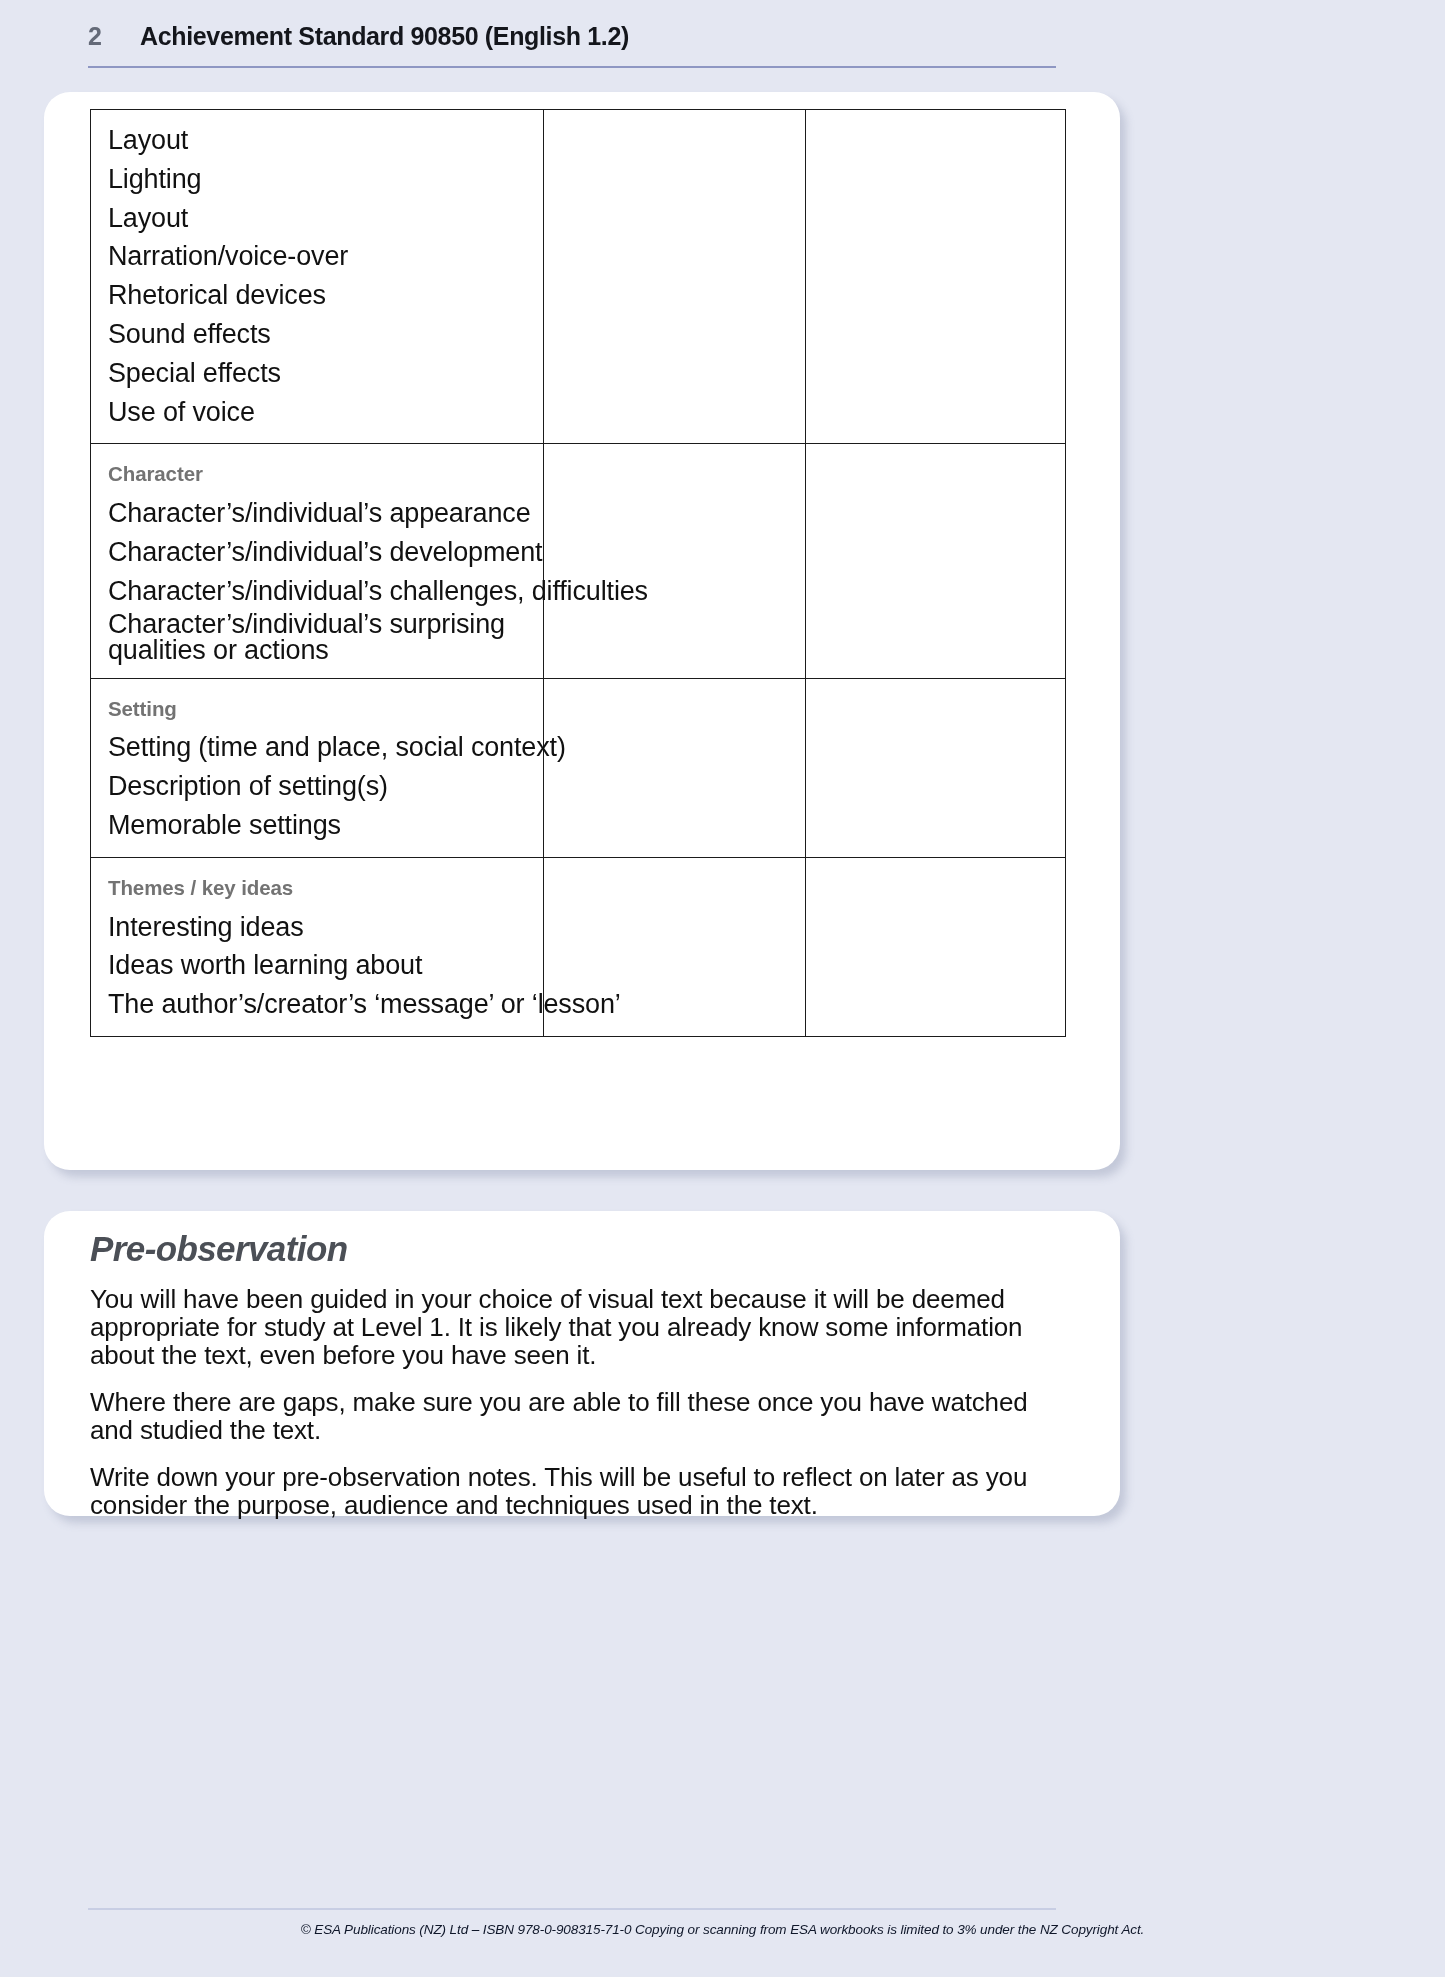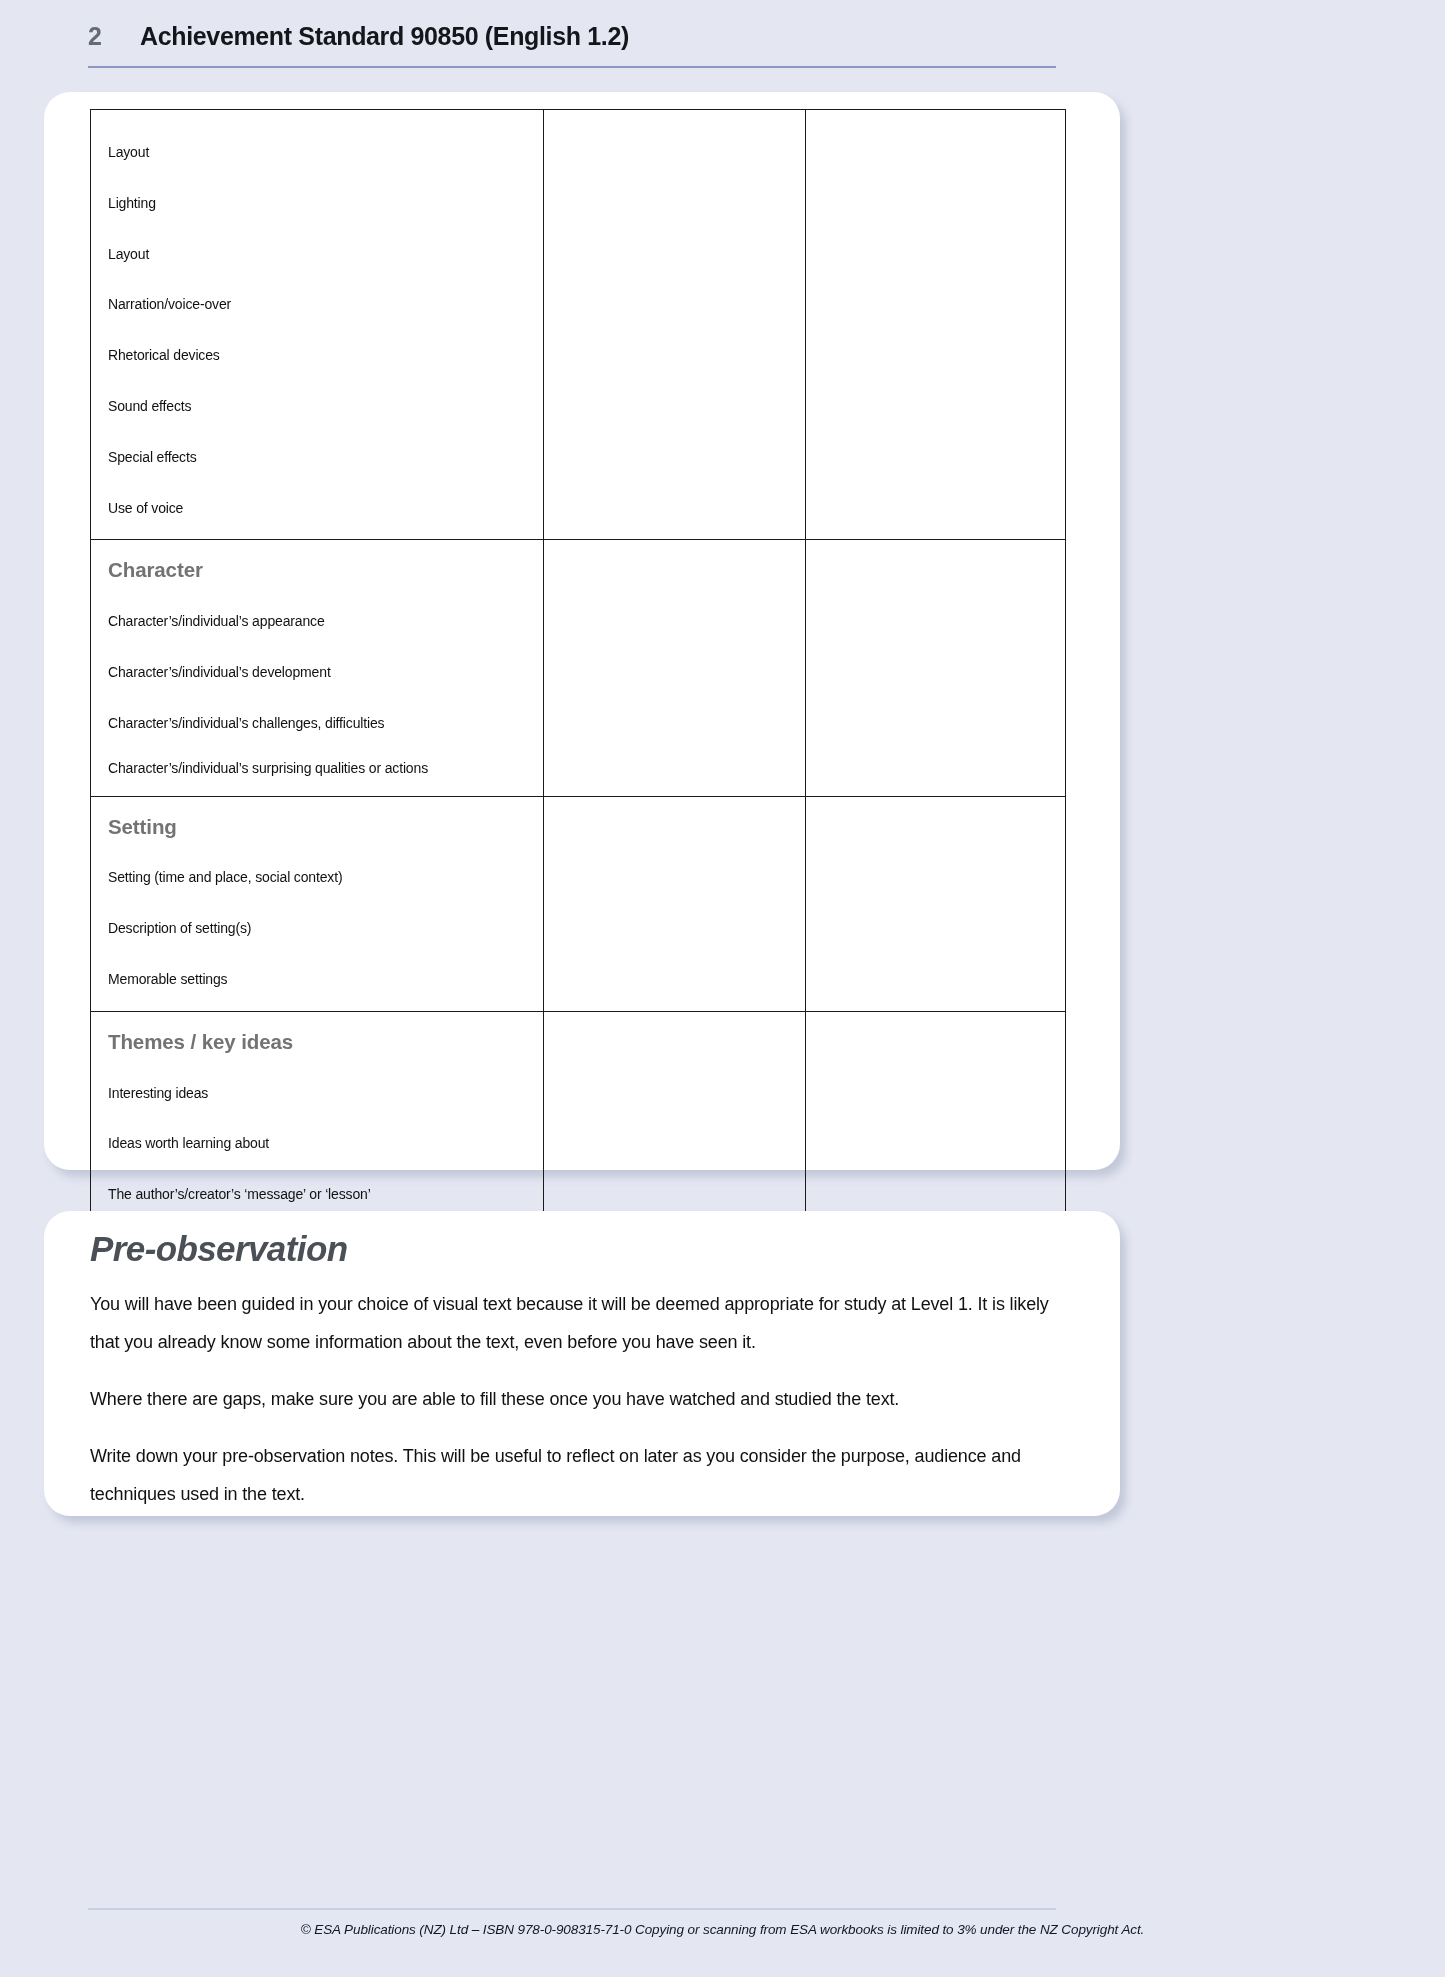--- a/index.html
+++ b/index.html
@@ -85,26 +85,25 @@
     padding: 0;
   }
   .col-a { width: 453px; }
   .col-b { width: 262px; }
   .col-c { width: 260px; }
 
   .cell-list {
     padding: 11px 0 12px 17px;
   }
   .row-item {
-    font-size: 14px;
+    font-size: 27px;
     line-height: 38.8px;
     color: #111111;
     letter-spacing: -0.15px;
     white-space: nowrap;
-    margin-top: 12px;
   }
   .row-item.wrap {
     white-space: normal;
     line-height: 26px;
     padding-bottom: 3px;
   }
   .group-head {
     font-size: 20.5px;
     line-height: 38.8px;
     font-weight: bold;
@@ -122,22 +121,22 @@
   }
   .preobs-title {
     font-size: 35px;
     font-weight: bold;
     font-style: italic;
     color: #4b4f56;
     letter-spacing: -0.6px;
     margin-bottom: 16px;
   }
   .preobs-p {
-    font-size: 18px;
-    line-height: 38px;
+    font-size: 26px;
+    line-height: 28px;
     color: #111111;
     letter-spacing: -0.15px;
     margin-bottom: 19px;
   }
   .preobs-p:last-child { margin-bottom: 0; }
 
   
   .page-footer {
     position: absolute;
     left: 0;

